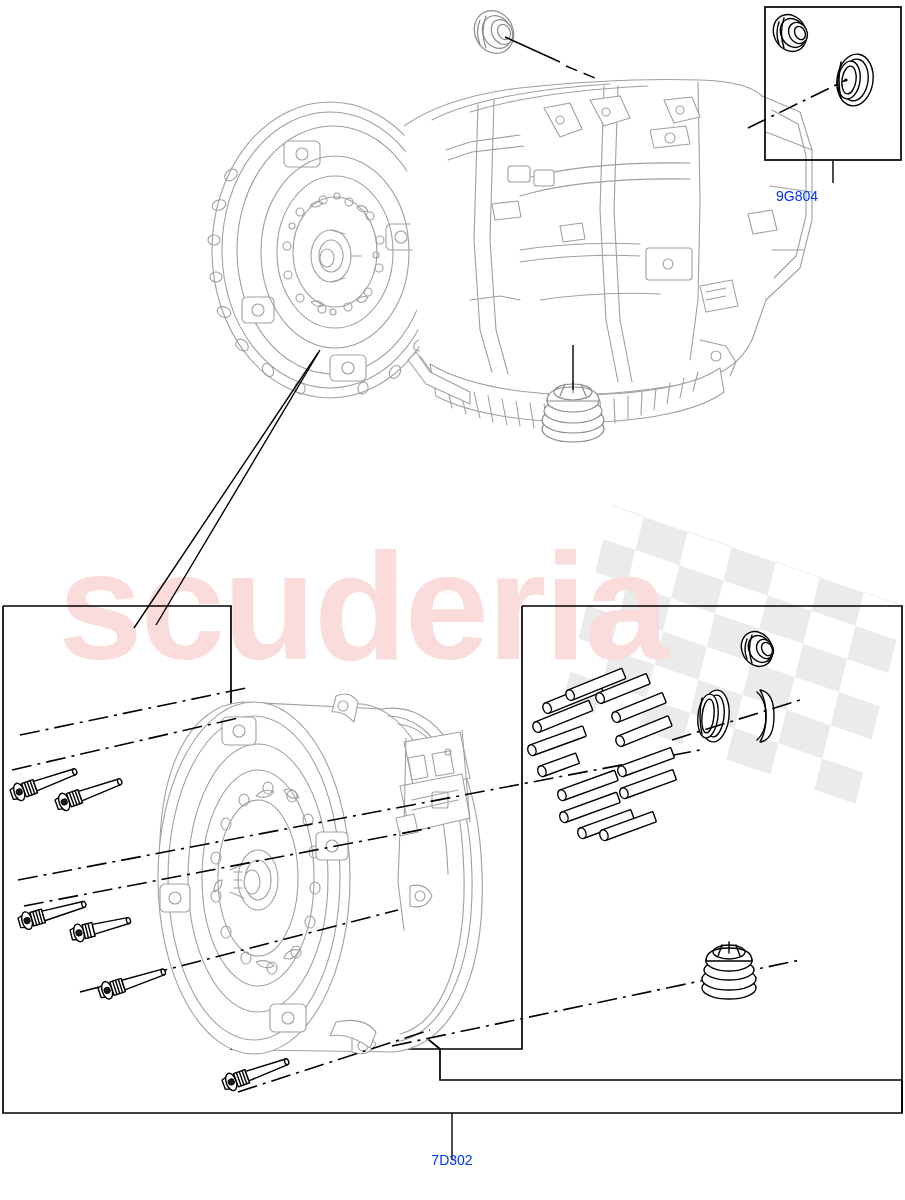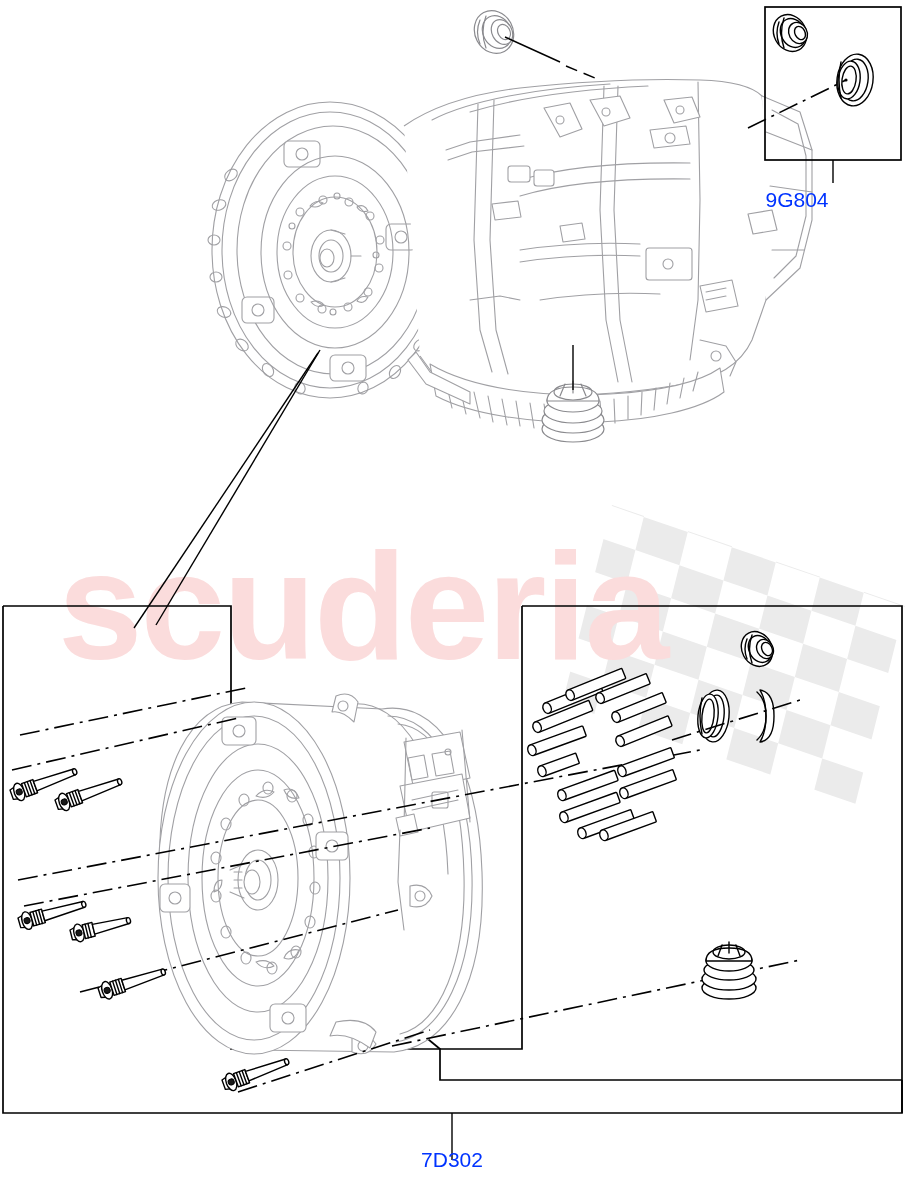--- a/index.html
+++ b/index.html
@@ -31,21 +31,21 @@
     font-weight:bold;
     letter-spacing:27px;
     color:#f0f0f0;
     white-space:nowrap;
     user-select:none;
     pointer-events:none;
   }
   .plabel{
     position:absolute;
     font-family:"Liberation Sans",sans-serif;
-    font-size:21px;
+    font-size:14px;
     color:#0033ff;
     white-space:nowrap;
     letter-spacing:0px;
   }
   #lbl-9G804{ left:797px; top:188px; transform:translateX(-50%); }
   #lbl-7D302{ left:452px; top:1160px; transform:translate(-50%,-50%); }
 </style>
 </head>
 <body>
 

